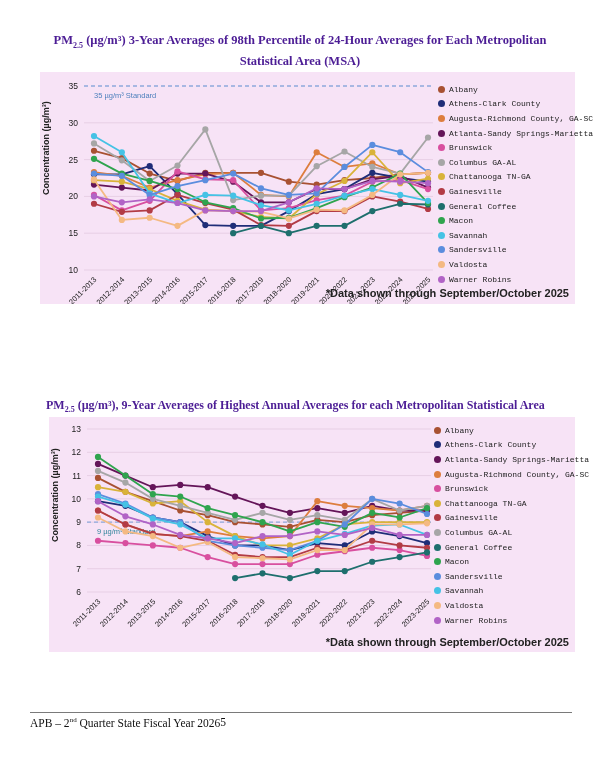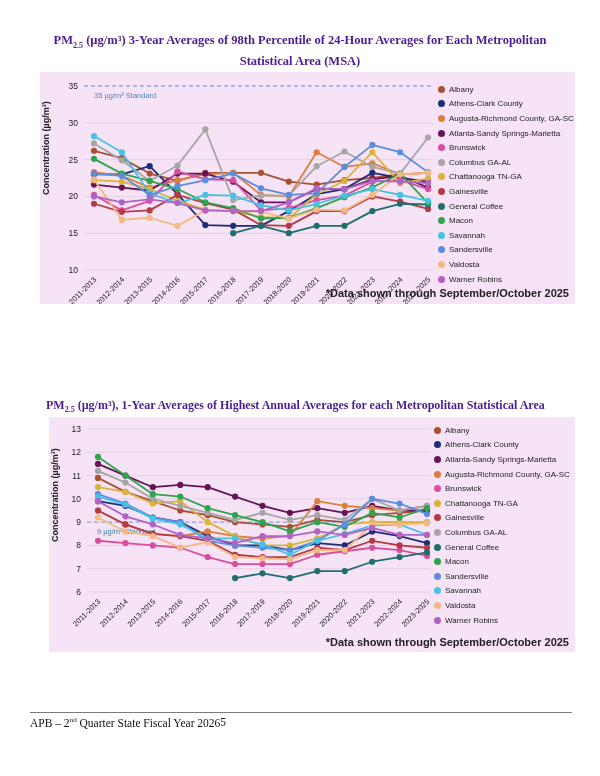--- a/index.html
+++ b/index.html
@@ -15,21 +15,21 @@
   #title2{top:398px;left:46px;width:540px;font-size:12px;white-space:nowrap;}
   sub.t{font-size:8px;}
   .chart-box{position:absolute;}
   .chart-box svg{position:absolute;left:0;top:0;}
   .ylab{
     position:absolute;left:-1px;top:50%;
     transform:translateY(-50%) rotate(-90deg);transform-origin:center;
     font-family:"Liberation Sans", sans-serif;font-weight:bold;
     font-size:9px;color:#222;white-space:nowrap;width:14px;text-align:center;
   }
-  .legend{position:absolute;font-family:Liberation Sans, sans-serif;}
+  .legend{position:absolute;font-family:Liberation Mono, monospace;}
   .legend-item{display:flex;align-items:center;height:14.6px;}
   .legend-dot{width:7px;height:7px;border-radius:50%;margin-right:4px;flex:0 0 auto;}
   .legend-label{font-size:8px;color:#222;white-space:nowrap;}
   .footnote{
     position:absolute;right:6px;font-family:"Liberation Sans", sans-serif;
     font-weight:bold;font-size:11px;color:#222;white-space:nowrap;
   }
   #footer-rule{position:absolute;left:30px;right:28px;top:712px;border-top:1px solid #7a7a7a;}
   #footer{
     position:absolute;left:30px;right:28px;top:716px;font-size:11.5px;
@@ -354,21 +354,21 @@
       </div>
       <div class="legend-item">
         <span class="legend-dot" style="background: rgb(177, 99, 198);"></span>
         <span class="legend-label">Warner Robins</span>
       </div>
     </div>
   <div class="footnote" style="top:215px;">*Data shown through September/October 2025</div>
 </div>
 
 <div class="doc-title" id="title2">
-  <span>PM</span><sub class="t">2.5</sub><span> (µg/m³), 1-Year Averages of Highest Annual Averages for each Metropolitan Statistical Area</span>
+  <span>PM</span><sub class="t">2.5</sub><span> (µg/m³), 9-Year Averages of Highest Annual Averages for each Metropolitan Statistical Area</span>
 </div>
 
 <div class="chart-box" id="chart2" style="left: 49px; top: 417px; width: 526px; height: 235px; background: rgb(247, 227, 246);">
     <svg width="526" height="235">
       <g>
         <line x1="38" x2="382" y1="175" y2="175" stroke="#e7cfe5" stroke-width="1"></line>
         <line x1="38" x2="382" y1="151.71428571428572" y2="151.71428571428572" stroke="#e7cfe5" stroke-width="1"></line>
         <line x1="38" x2="382" y1="128.42857142857144" y2="128.42857142857144" stroke="#e7cfe5" stroke-width="1"></line>
         <line x1="38" x2="382" y1="105.14285714285714" y2="105.14285714285714" stroke="#e7cfe5" stroke-width="1"></line>
         <line x1="38" x2="382" y1="81.85714285714286" y2="81.85714285714286" stroke="#e7cfe5" stroke-width="1"></line>

